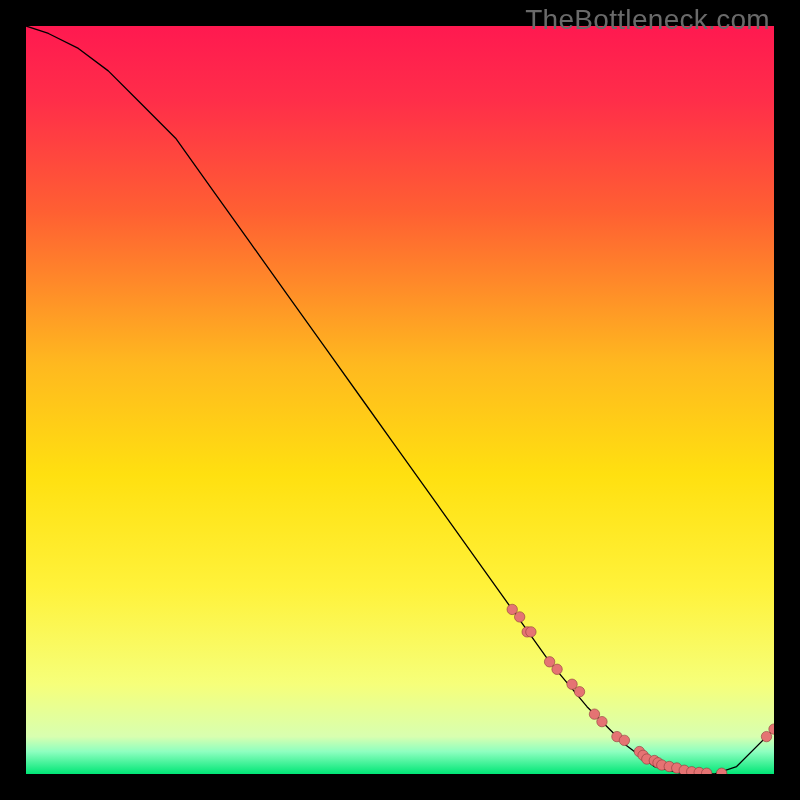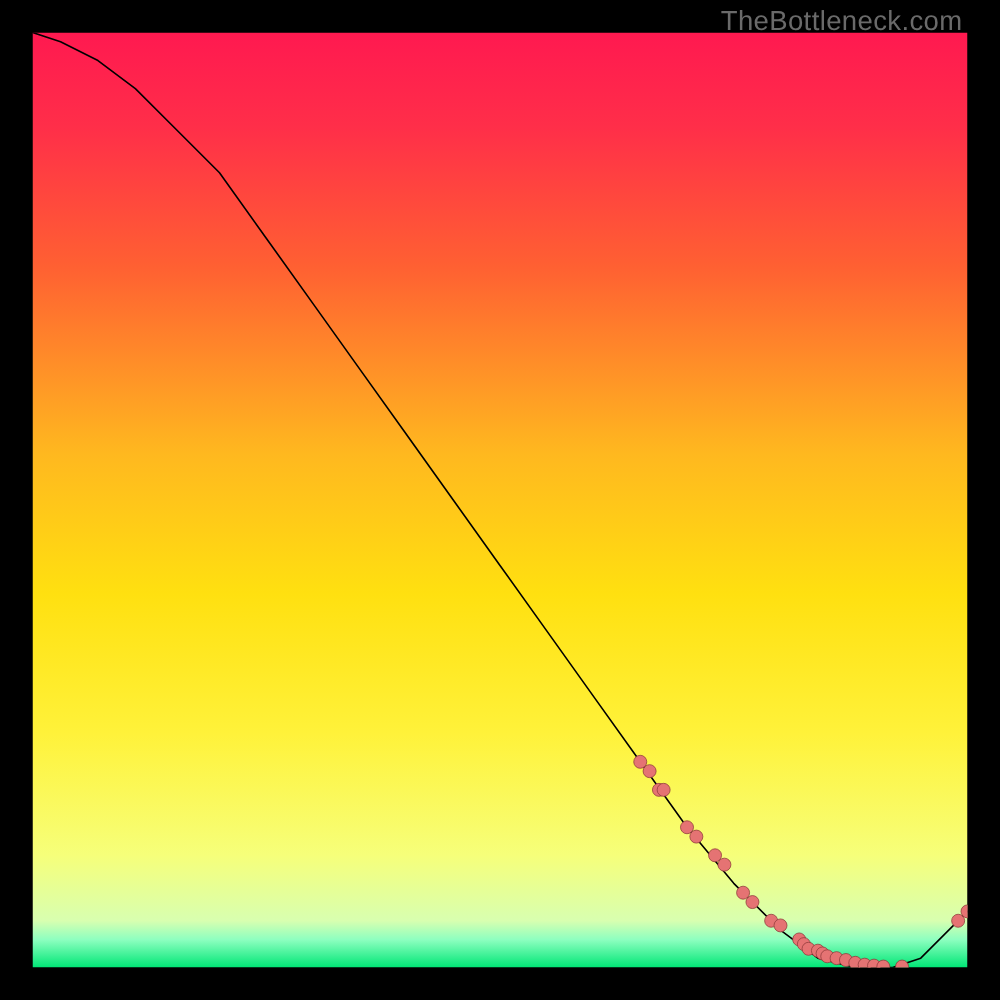--- a/index.html
+++ b/index.html
@@ -15,21 +15,21 @@
     position: absolute;
     left: 26px;
     top: 26px;
     width: 748px;
     height: 748px;
   }
   .watermark {
     position: absolute;
     top: 4px;
     right: 30px;
-    font-size: 22px;
+    font-size: 28px;
     font-weight: 500;
     color: #6a6a6a;
     letter-spacing: 0.3px;
     z-index: 10;
     font-family: Arial, sans-serif;
   }
   svg { display: block; }
 </style>
 </head>
 <body>

